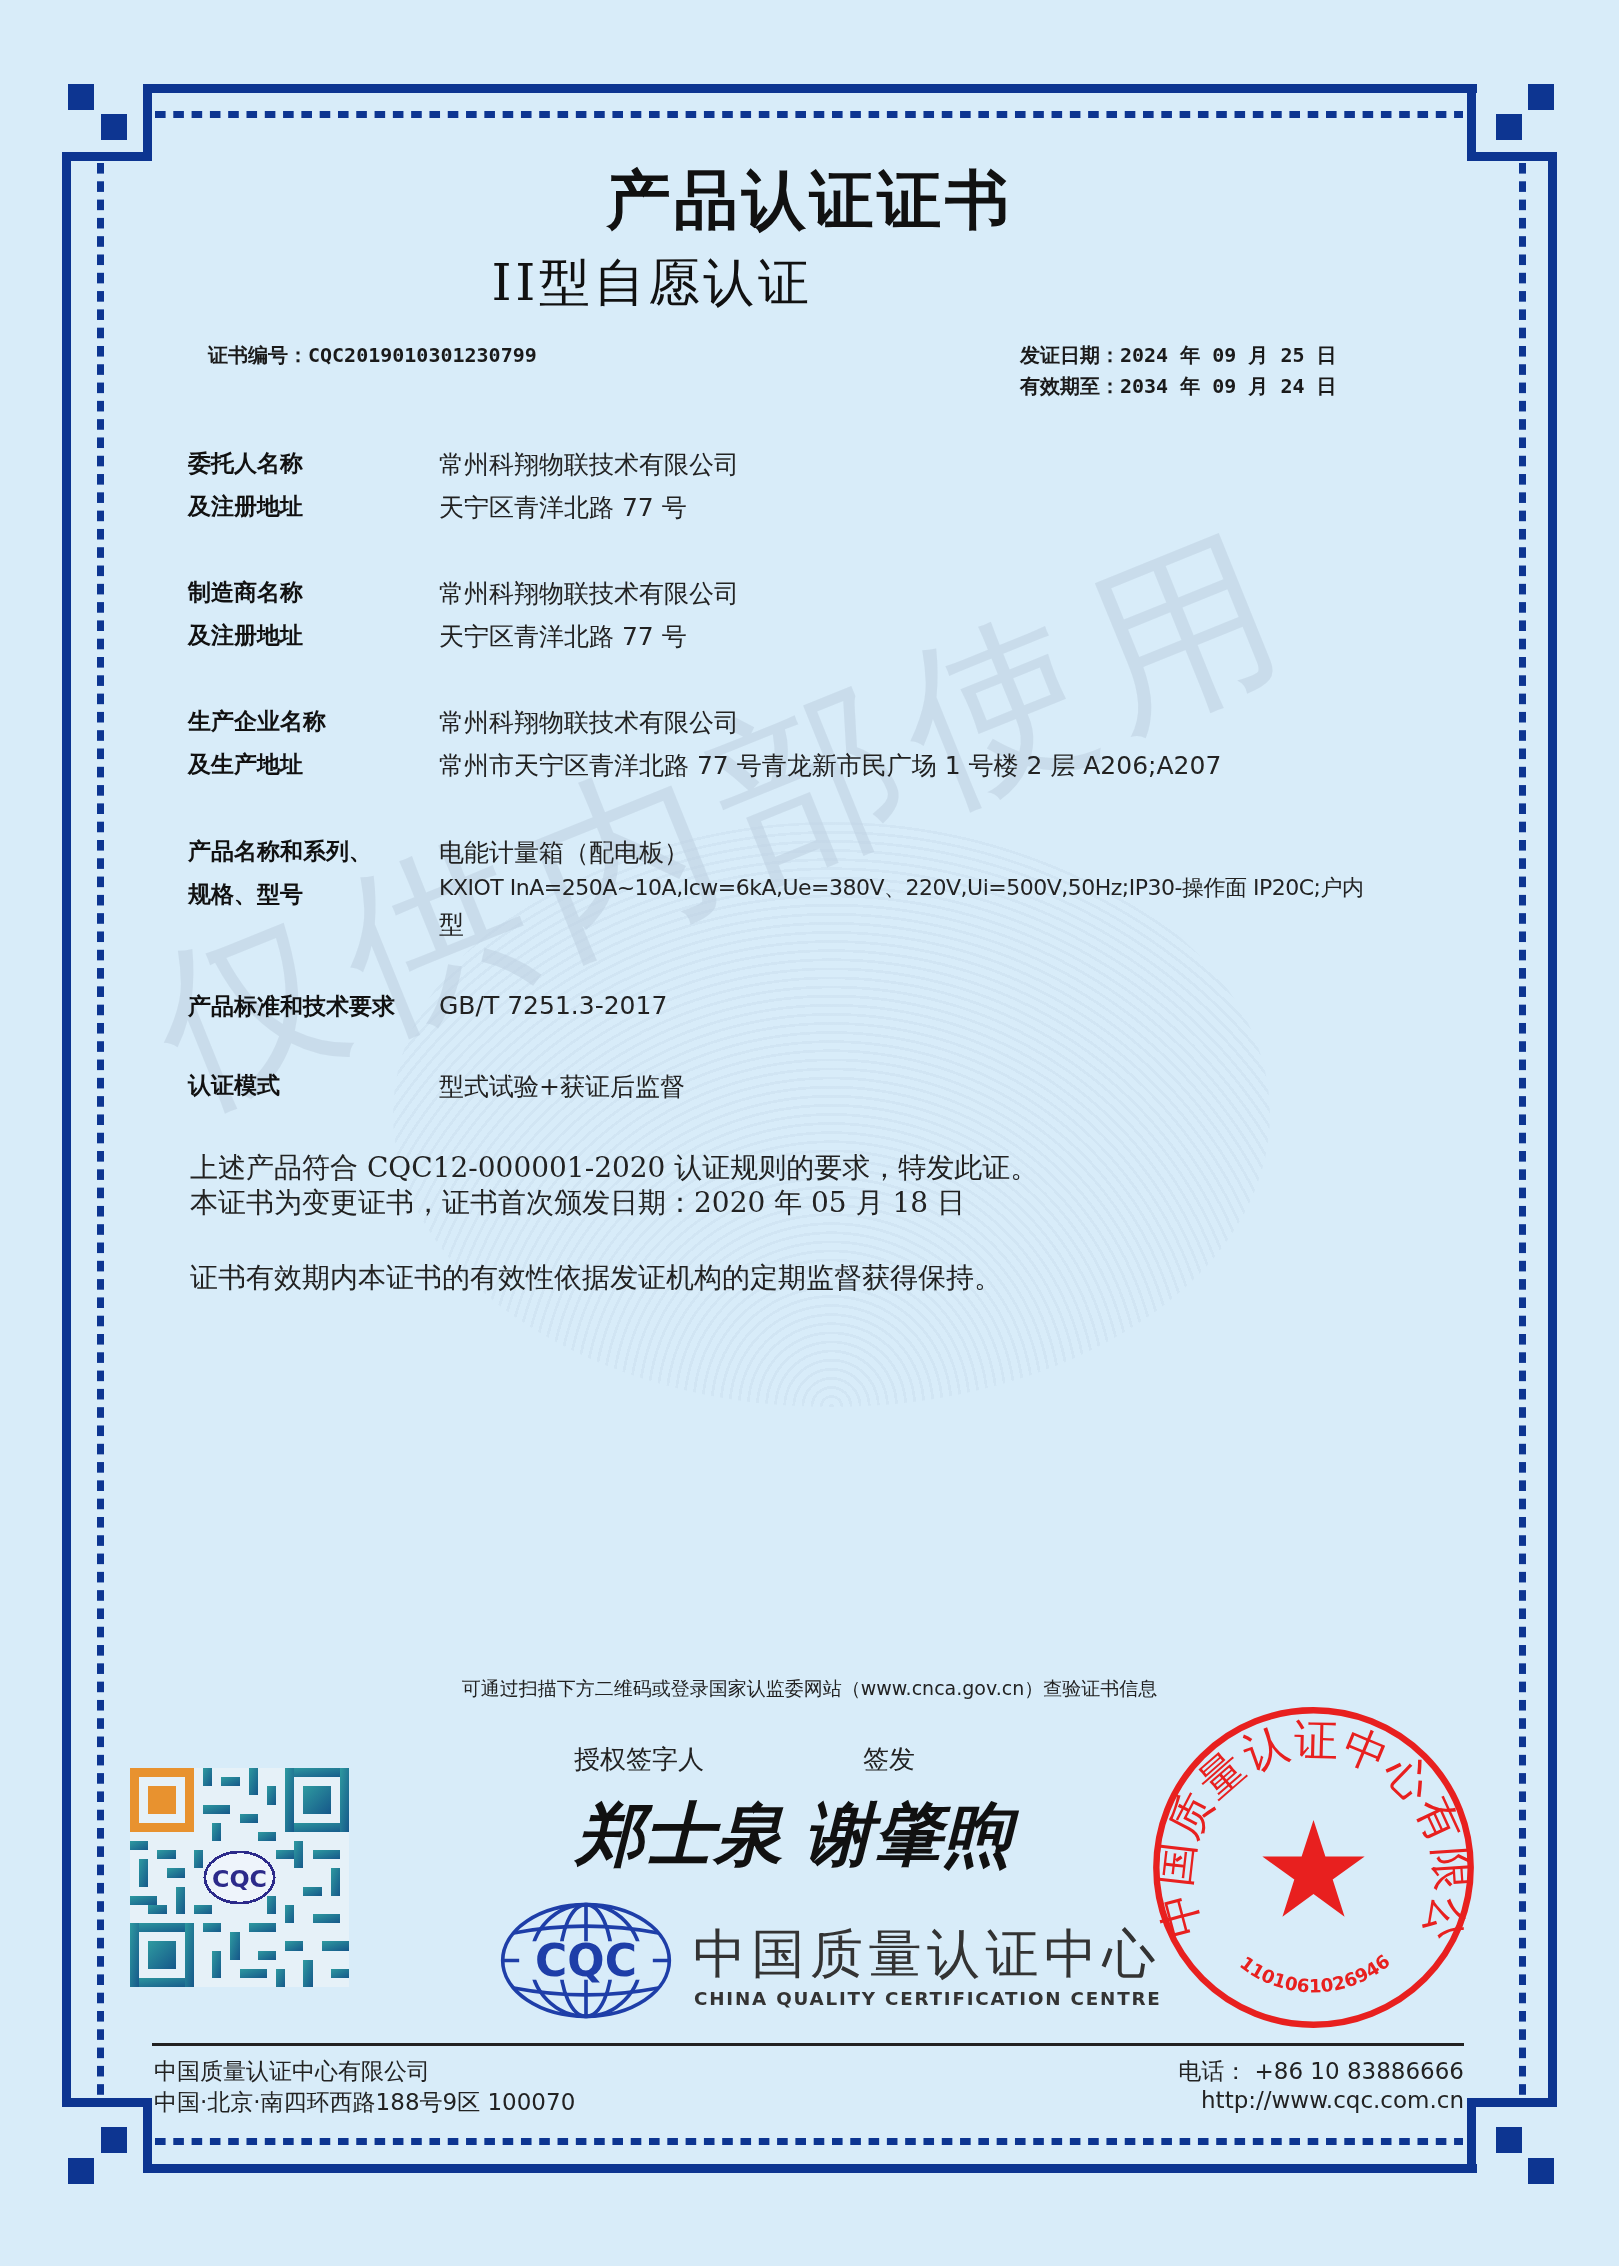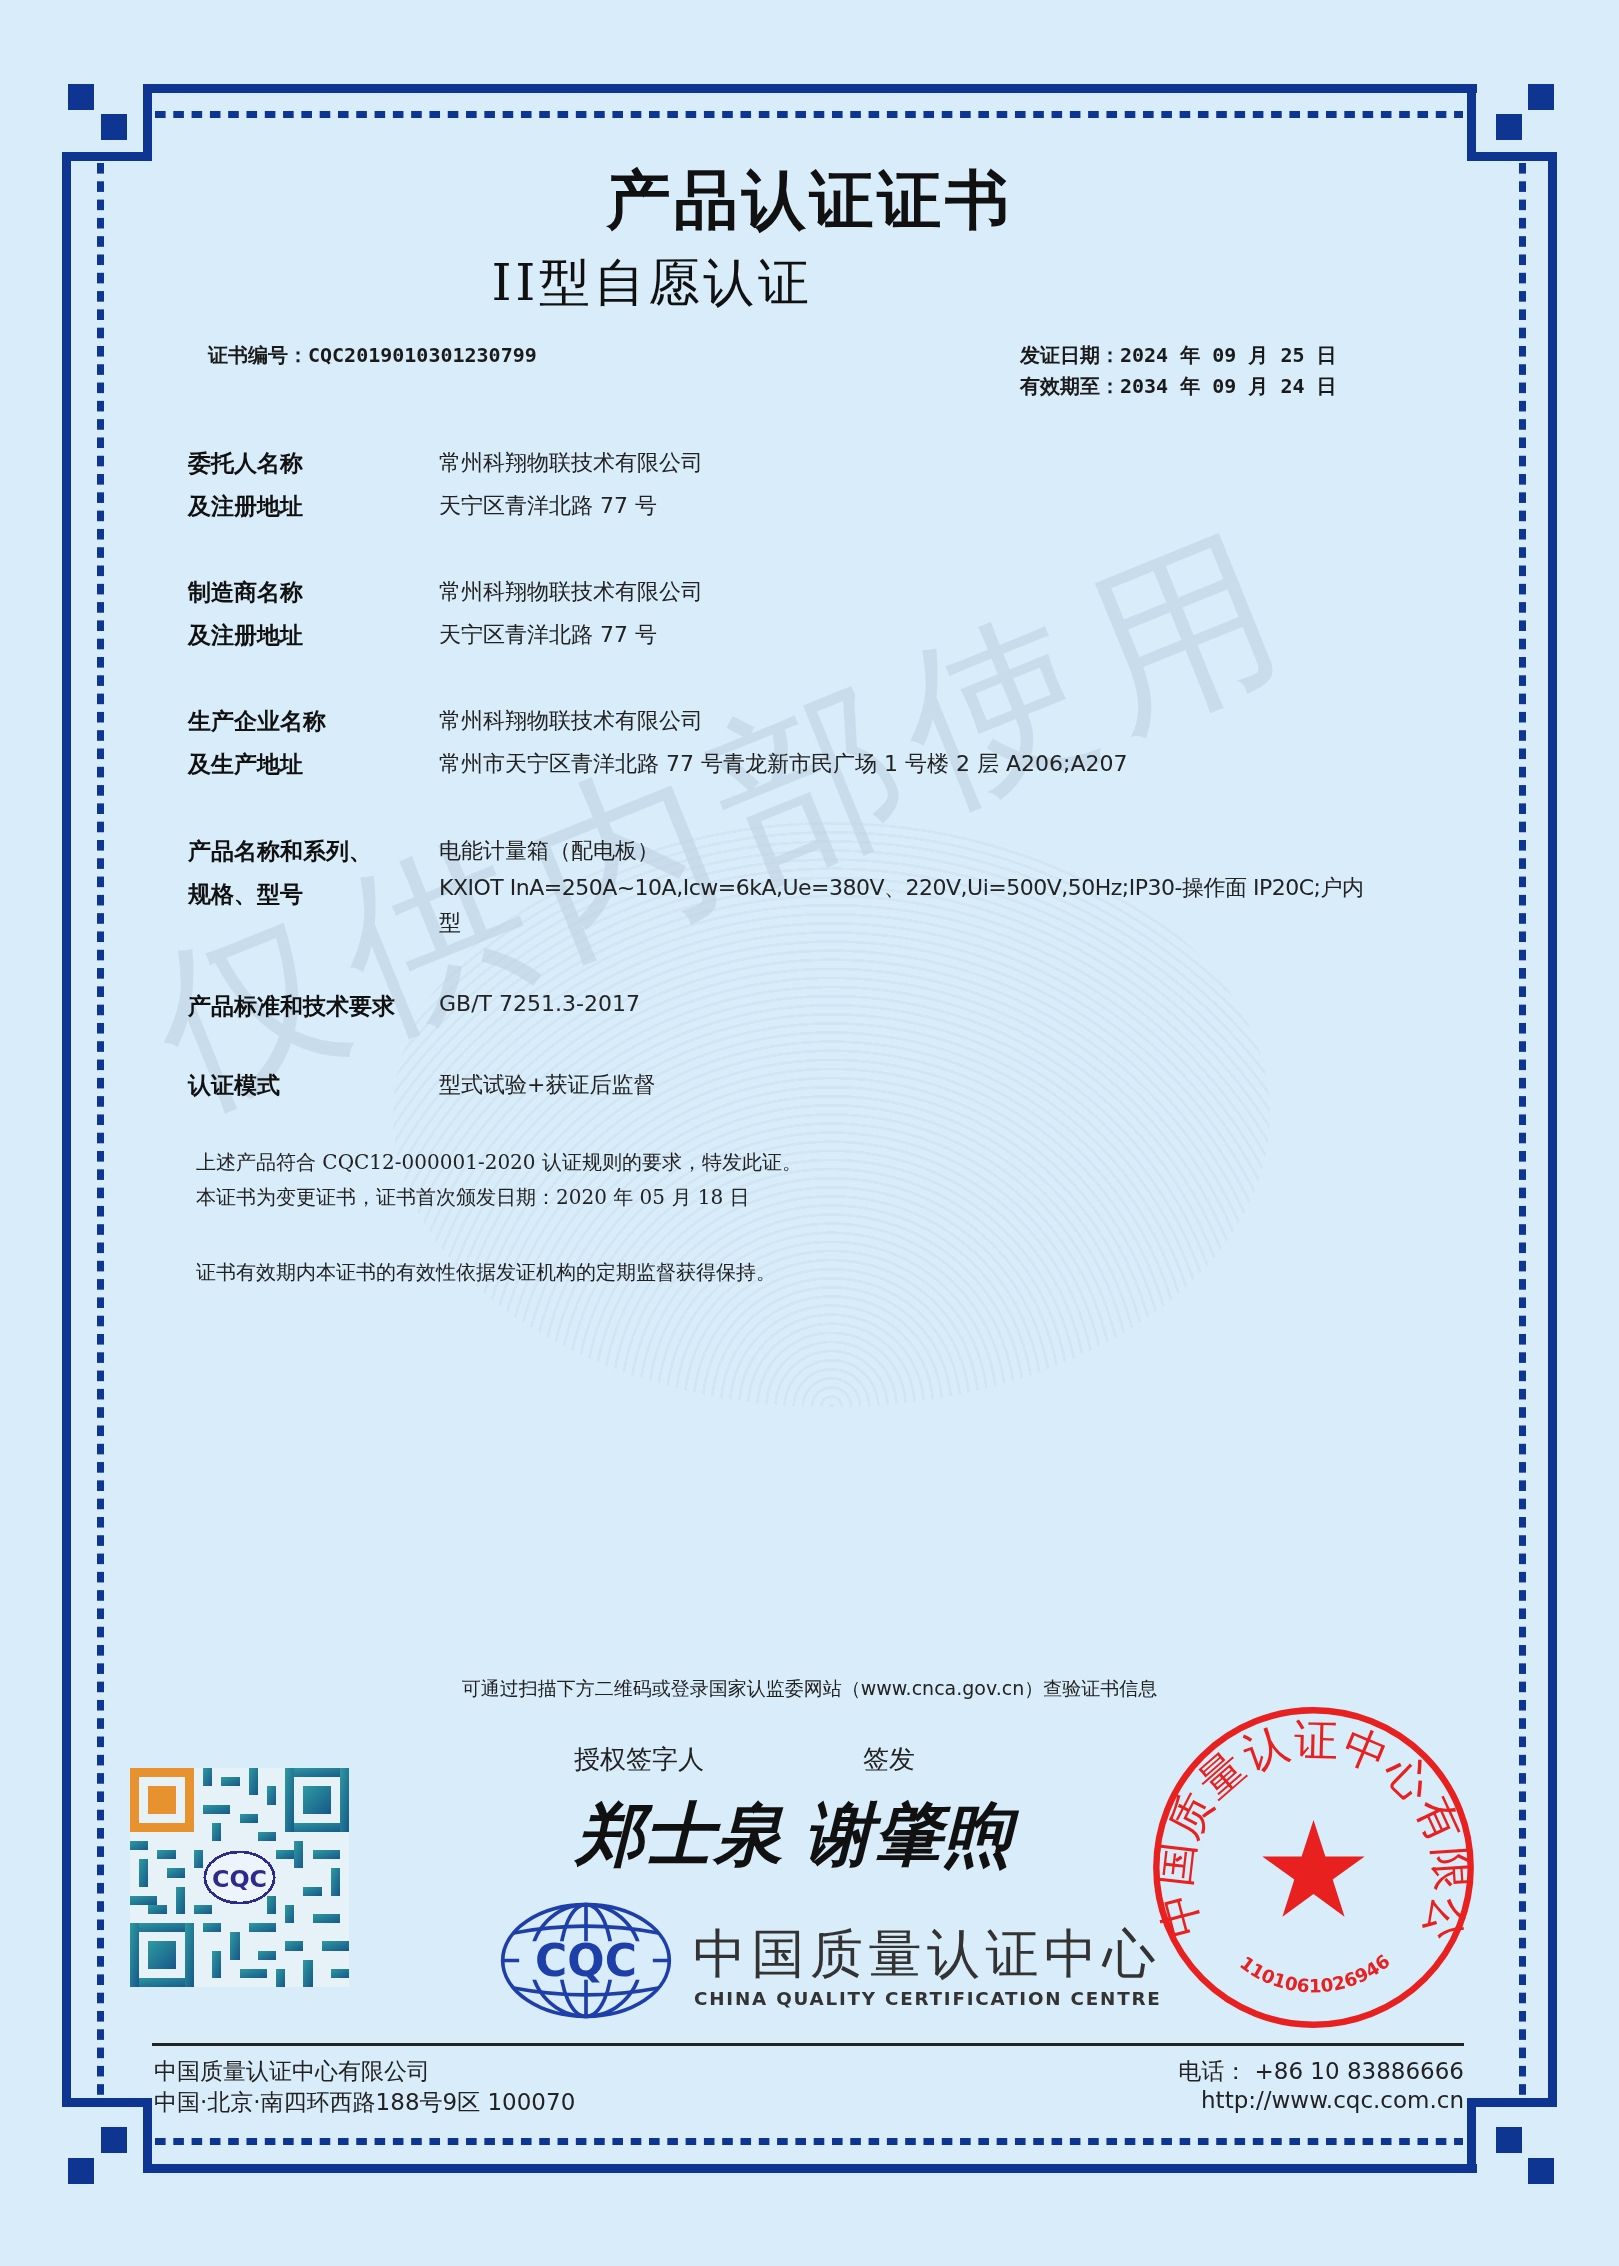--- a/index.html
+++ b/index.html
@@ -37,23 +37,23 @@
   }
 
   .title { position:absolute; left:0; width:1619px; top:157px; text-align:center;
     font-size:64px; font-weight:bold; letter-spacing:3.7px; color:#111; }
   .subtitle { position:absolute; left:0; width:1304px; top:249px; text-align:center;
     font-size:51px; color:#111; letter-spacing:3.7px; font-family:"DejaVu Serif", serif; }
 
   .mono { font-family:"DejaVu Sans Mono", monospace; font-weight:bold; font-size:20px; }
 
   .lbl { position:absolute; left:188px; font-size:23px; font-weight:bold; color:#111; }
-  .val { position:absolute; left:439px; font-size:22px; color:#222; }
-
-  .stmt { position:absolute; left:190px; font-size:20px; color:#222; font-family:"DejaVu Serif", serif;margin-left:6px; }
+  .val { position:absolute; left:439px; font-size:25px; color:#222; }
+
+  .stmt { position:absolute; left:190px; font-size:28px; color:#222; font-family:"DejaVu Serif", serif; }
 
   .verify { position:absolute; left:0; width:1619px; top:1676px; text-align:center; font-size:19px; color:#222; }
 
   .qr { position:absolute; left:130px; top:1768px; width:219px; height:219px; background:#e6f1f8; }
 
   .sig-lbl { position:absolute; top:1742px; font-size:26px; color:#222; }
   .sig { position:absolute; top:1789px; font-size:69px; font-family:"DejaVu Serif", serif; font-style:italic; font-weight:bold; color:#111; }
 
   .cqc-cn { position:absolute; left:693px; top:1919px; font-size:53px; color:#333; letter-spacing:5.5px; }
   .cqc-en { position:absolute; left:694px; top:1988px; font-size:18.3px; color:#333; letter-spacing:1.8px; font-weight:bold; }

